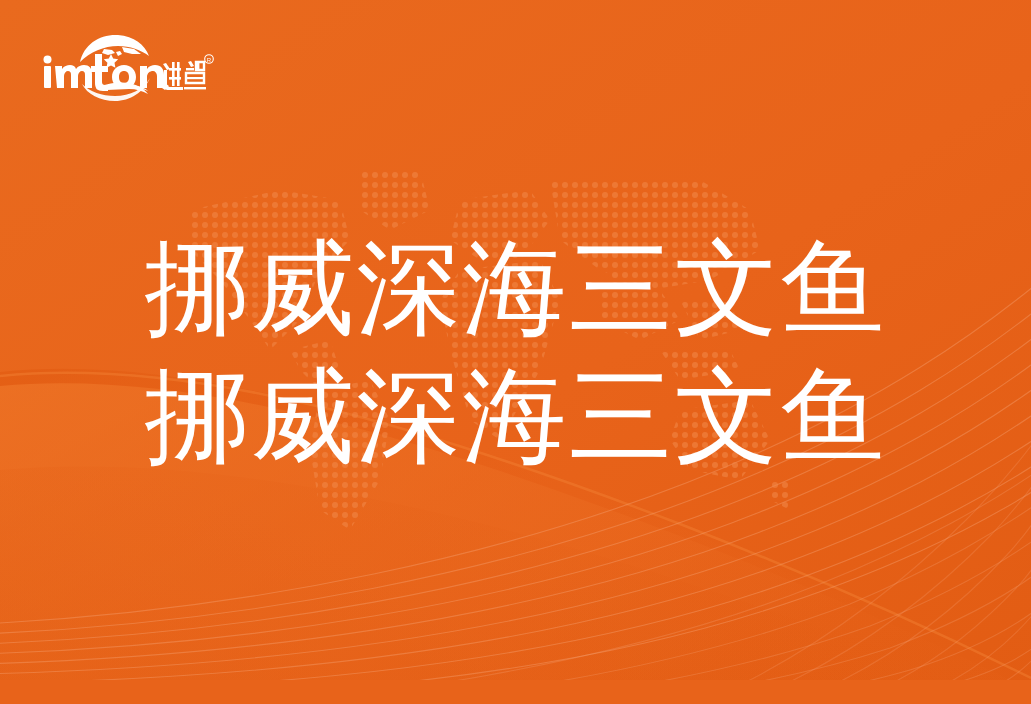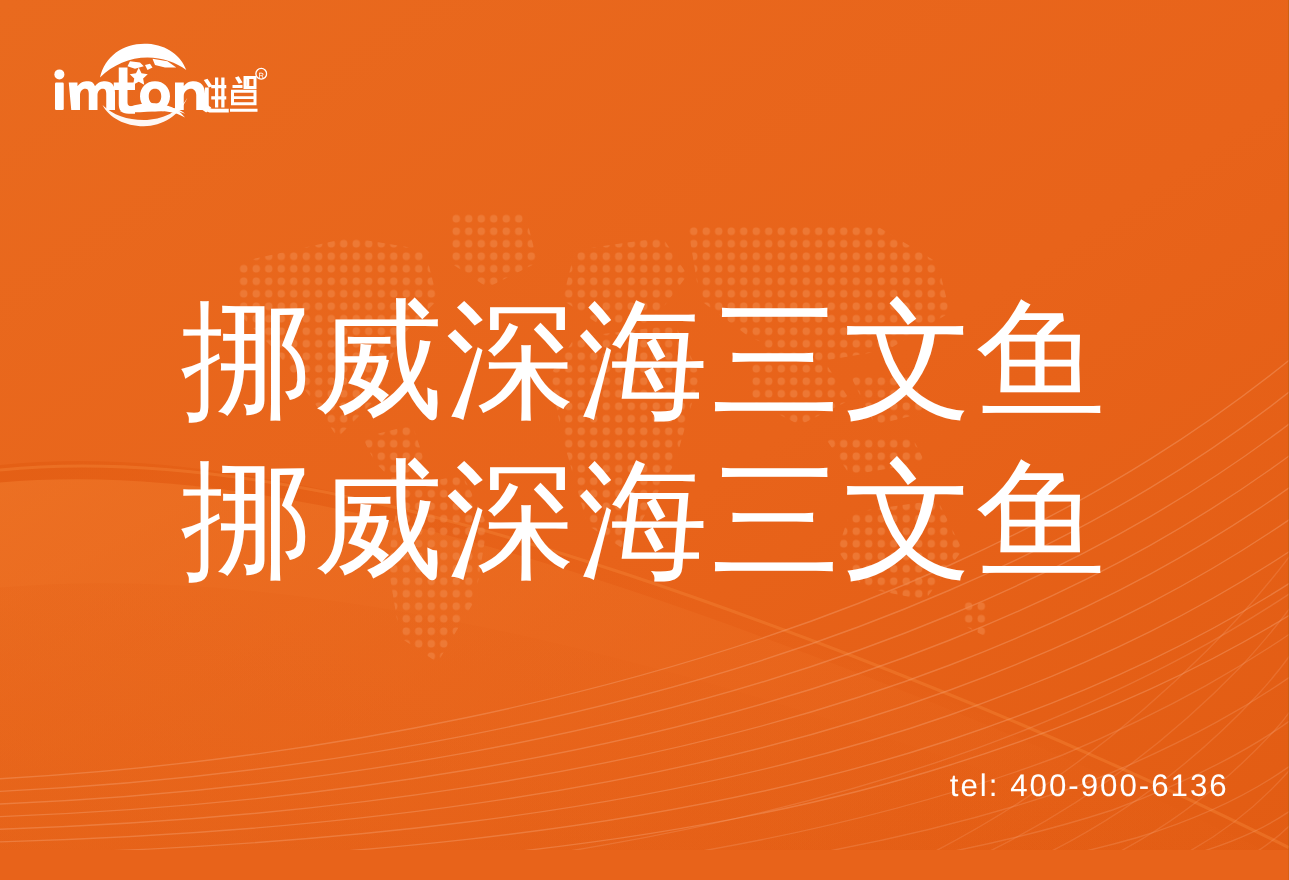--- a/index.html
+++ b/index.html
@@ -7,21 +7,21 @@
   body {
     font-family:"Liberation Sans","DejaVu Sans",sans-serif;
     background:#e8631a;
   }
 
   #poster {
     position:relative;
     width:1031px;
     height:680px;
     overflow:hidden;
-    background:#a16207;
+    background:#a21caf;
   }
 
   
   .bg-layer { position:absolute; inset:0; pointer-events:none; }
 
   
   #dotmap {
     position:absolute;
     left:180px; top:150px;
     width:620px; height:400px;
@@ -257,15 +257,14 @@
 
   <div style="position:absolute;left:130px;top:46px;font-size:30px;font-weight:700;color:#e8631a;line-height:1;letter-spacing:0;pointer-events:none;opacity:0;">
     <span>进贸通</span>
   </div>
 
   <div id="headline">
     <span class="hl-line">挪威深海三文鱼</span>
     <span class="hl-line">挪威深海三文鱼</span>
   </div>
 
-  <div id="tel">tel: 400-900-6136</div>
 
 </div>
 
 </body></html>

